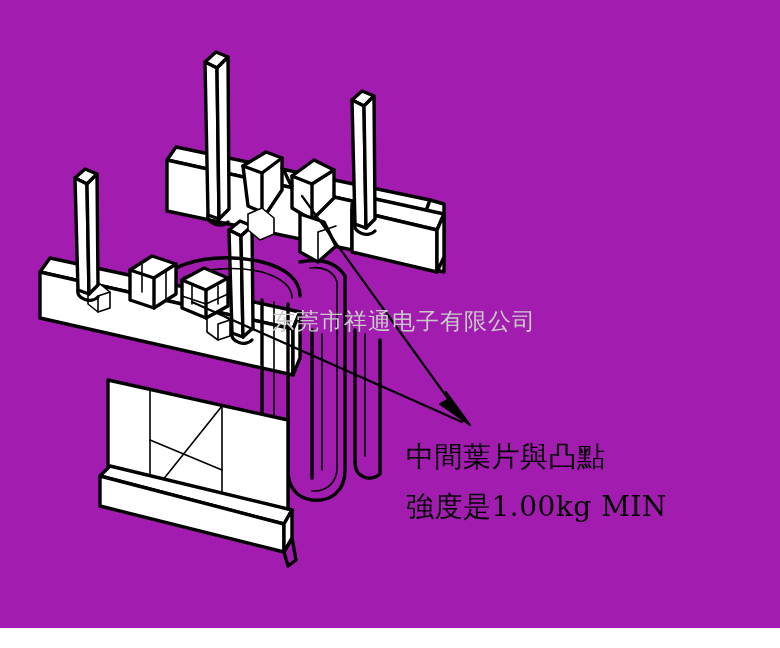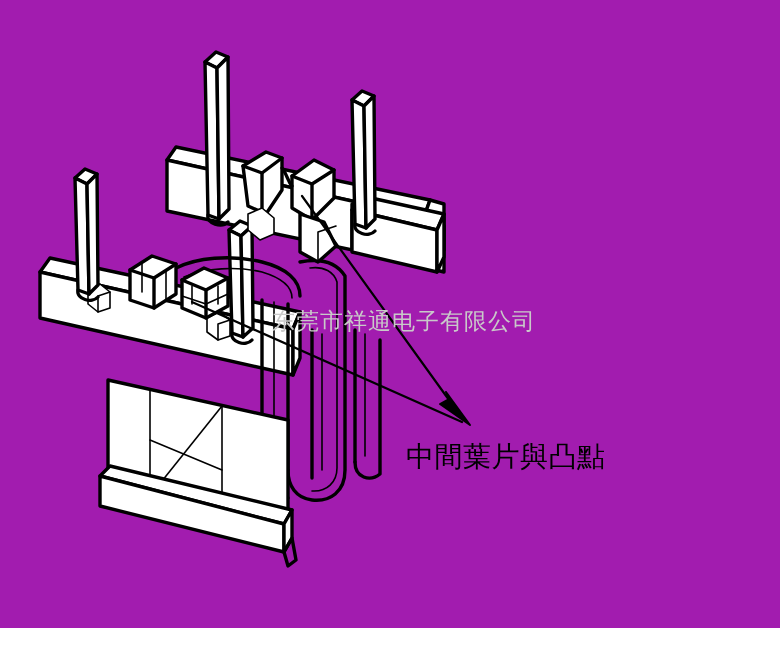--- a/index.html
+++ b/index.html
@@ -204,15 +204,16 @@
       <path class="ln" d="M192 302 L462 422"></path>
       <path d="M470 425 L440 404 L449 399 L446 392 Z" fill="#000" stroke="#000" stroke-width="2" stroke-linejoin="round"></path>
     </g>
 
   </svg>
 
   <div class="watermark">东莞市祥通电子有限公司</div>
 
   <div class="annotation-block">
     <div class="anno-line">中間葉片與凸點</div>
+    <div class="anno-line">強度是1.00kg MIN</div>
   </div>
 
 </div>
 
 </body></html>

